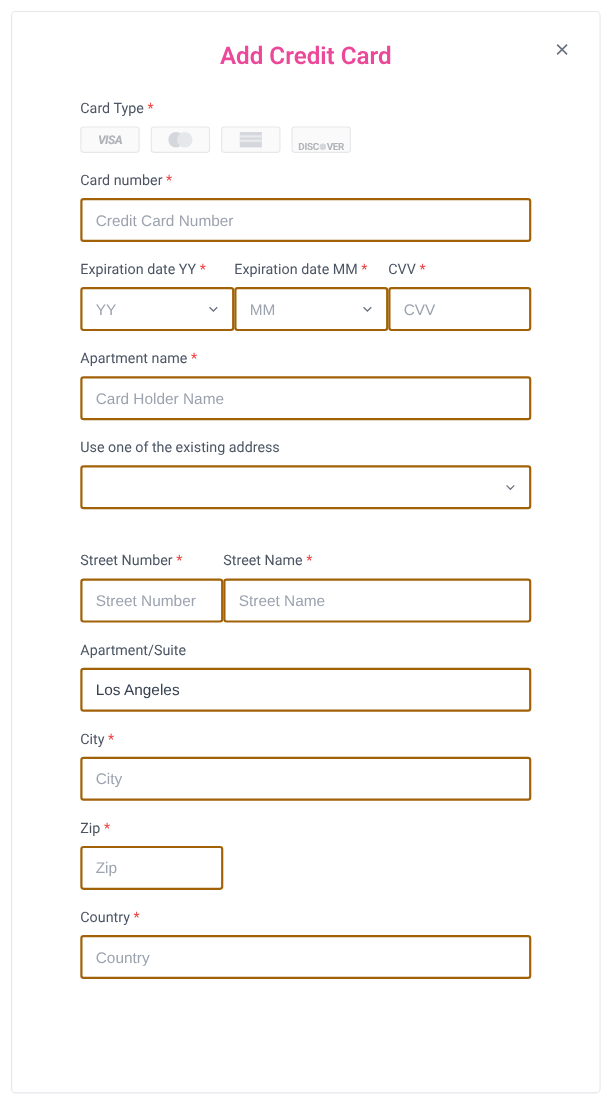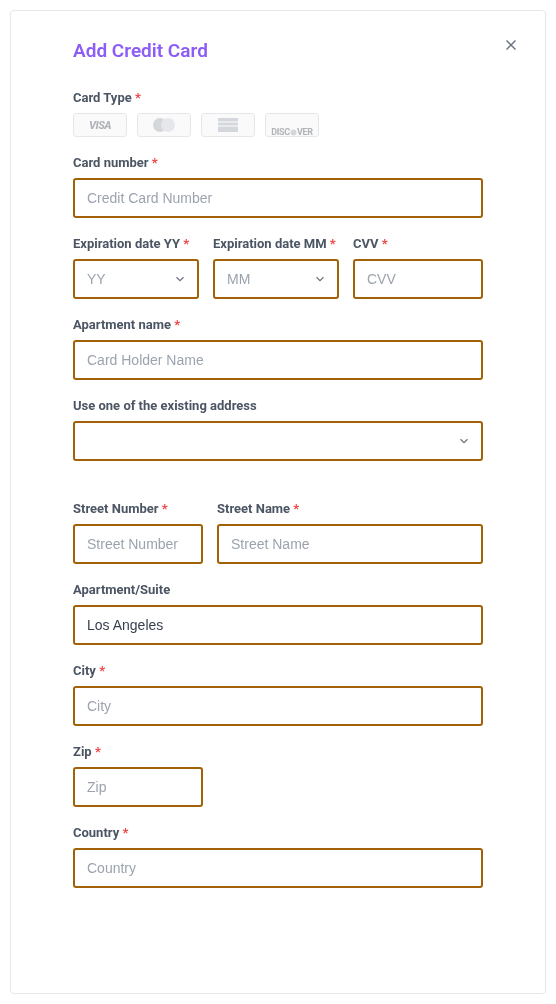--- a/index.html
+++ b/index.html
@@ -25,31 +25,31 @@
       right: 20px;
       width: 28px;
       height: 28px;
       display: flex;
       align-items: center;
       justify-content: center;
       cursor: pointer;
       color: #6b7280;
     }
     .title {
-      text-align: left;
-      font-size: 19px;
+      text-align: center;
+      font-size: 22px;
       font-weight: 600;
-      color: #8b5cf6;
+      color: #ec4899;
       margin-bottom: 28px;
       margin-top: 4px;
     }
     .field-group { margin-bottom: 18px; }
     .label {
       font-size: 13px;
-      font-weight: 700;
+      font-weight: 400;
       color: #4b5563;
       margin-bottom: 8px;
       display: block;
     }
     .req { color: #ef4444; }
     .card-types {
       display: flex;
       gap: 10px;
     }
     .card-chip {
@@ -76,21 +76,21 @@
     .input::placeholder { color: #9ca3af; }
     .select-wrap { position: relative; }
     .select-wrap .chev {
       position: absolute;
       right: 12px;
       top: 50%;
       transform: translateY(-50%);
       pointer-events: none;
       color: #6b7280;
     }
-    .row { display: flex; gap: 14px; }
+    .row { display: flex; gap: 0; }
     .col { flex: 1; }
     .col-130 { width: 130px; flex: none; }
     .section-gap { height: 22px; }
     
     .visa-text { font-size: 11px; font-weight: 800; font-style: italic; color: #b0b3b8; letter-spacing: -0.5px; }
     .disc-text { font-size: 9px; font-weight: 700; color: #b0b3b8; letter-spacing: -0.3px; margin-top: 14px; }
   </style>
 </head>
 <body>
 

